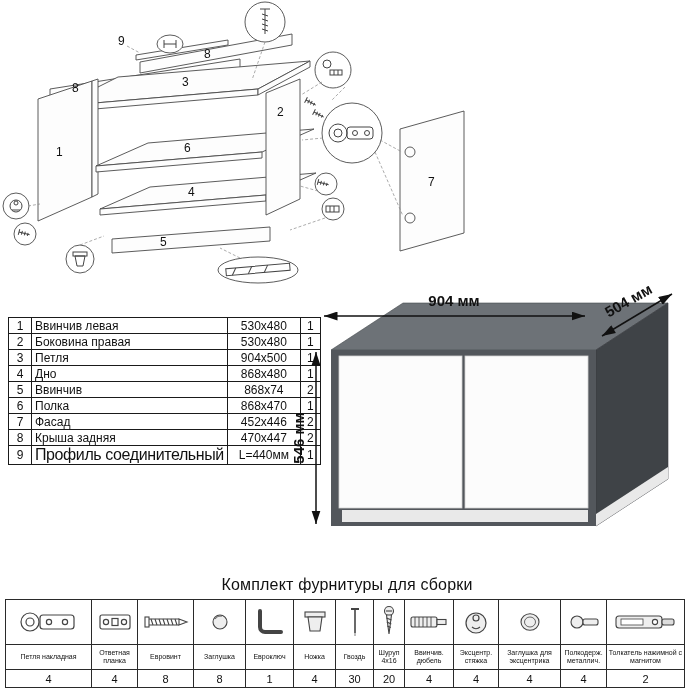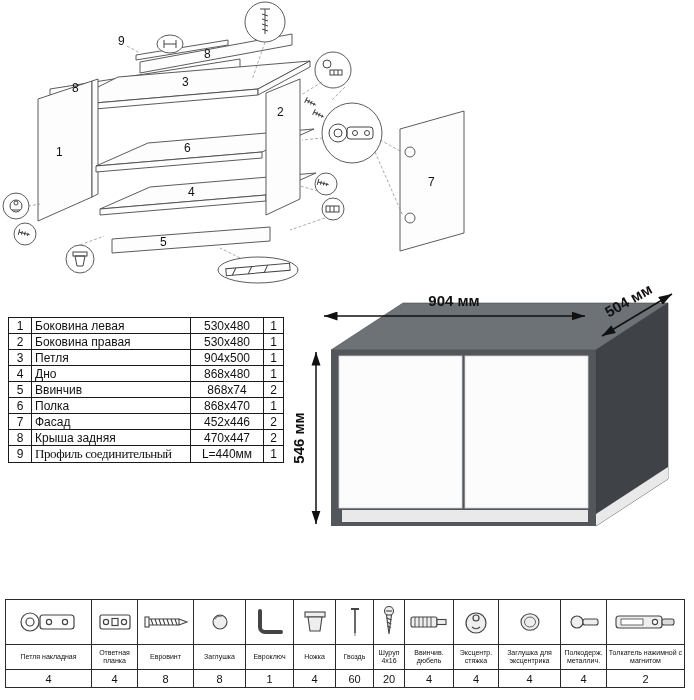--- a/index.html
+++ b/index.html
@@ -9,21 +9,21 @@
   svg text{font-family:"Liberation Sans",sans-serif;}
 
   #exploded{position:absolute;left:0;top:0;}
 
   #parts{position:absolute;left:8px;top:317px;border-collapse:collapse;background:#fff;}
   #parts td{border:1px solid #1a1a1a;font-size:12px;height:15px;padding:0 3px;white-space:nowrap;}
   #parts td.c-num{width:18px;text-align:center;padding:0 2px;}
   #parts td.c-name{width:152px;text-align:left;}
   #parts td.c-size{width:66px;text-align:center;margin-left:12px;}
   #parts td.c-qty{width:13px;text-align:center;}
-  #parts tr:last-child td.c-name{font-size:13px;letter-spacing:-0.4px;font-family:Liberation Serif, serif;}
+  #parts tr:last-child td.c-name{font-size:16px;letter-spacing:-0.4px;}
 
   #product{position:absolute;left:294px;top:286px;}
 
   #hw-title{position:absolute;left:0;top:576px;width:694px;text-align:center;
             font-size:16px;letter-spacing:0.2px;}
 
   #hw{position:absolute;left:5px;top:599px;border-collapse:collapse;table-layout:fixed;background:#fff;}
   #hw td{border:1px solid #2a2a2a;text-align:center;vertical-align:middle;padding:0;overflow:hidden;}
   #hw td.hw-icon-cell{height:44px;}
   #hw td.hw-name-cell{height:24px;font-size:7px;line-height:1.15;padding:0 1px;}
@@ -158,21 +158,21 @@
       <text x="72" y="92">8</text>
       <text x="204" y="58">8</text>
       <text x="118" y="45">9</text>
     </g>
   </svg>
 
   <table id="parts">
     <tbody>
       <tr>
         <td class="c-num">1</td>
-        <td class="c-name">Боковина левая</td>
+        <td class="c-name">Ввинчив левая</td>
         <td class="c-size">530x480</td>
         <td class="c-qty">1</td>
       </tr>
       <tr>
         <td class="c-num">2</td>
         <td class="c-name">Боковина правая</td>
         <td class="c-size">530x480</td>
         <td class="c-qty">1</td>
       </tr>
       <tr>
@@ -244,20 +244,21 @@
       <line x1="22" y1="66" x2="22" y2="238" marker-start="url(#mB)" marker-end="url(#mA)"></line>
     </g>
 
     <g font-size="15" font-weight="bold" fill="#111" text-anchor="middle">
       <text x="160" y="20">904 мм</text>
       <text transform="translate(337,19) rotate(-30)">504 мм</text>
       <text transform="translate(10,152) rotate(-90)">546 мм</text>
     </g>
   </svg>
 
+  <div id="hw-title">Комплект фурнитуры для сборки</div>
 
   <table id="hw">
     <colgroup>
       <col style="width:86px">
         <col style="width:46px">
         <col style="width:56px">
         <col style="width:52px">
       <col style="width:48px">
         <col style="width:42px">
         <col style="width:38px">
@@ -397,21 +398,21 @@
         <td class="hw-name-cell">Полкодерж. металлич.</td>
         <td class="hw-name-cell">Толкатель нажимной с магнитом</td>
       </tr>
       <tr>
         <td class="hw-qty-cell">4</td>
         <td class="hw-qty-cell">4</td>
         <td class="hw-qty-cell">8</td>
         <td class="hw-qty-cell">8</td>
         <td class="hw-qty-cell">1</td>
         <td class="hw-qty-cell">4</td>
-        <td class="hw-qty-cell">60</td>
+        <td class="hw-qty-cell">30</td>
         <td class="hw-qty-cell">20</td>
         <td class="hw-qty-cell">4</td>
         <td class="hw-qty-cell">4</td>
         <td class="hw-qty-cell">4</td>
         <td class="hw-qty-cell">4</td>
         <td class="hw-qty-cell">2</td>
       </tr>
     </tbody>
   </table>
 

